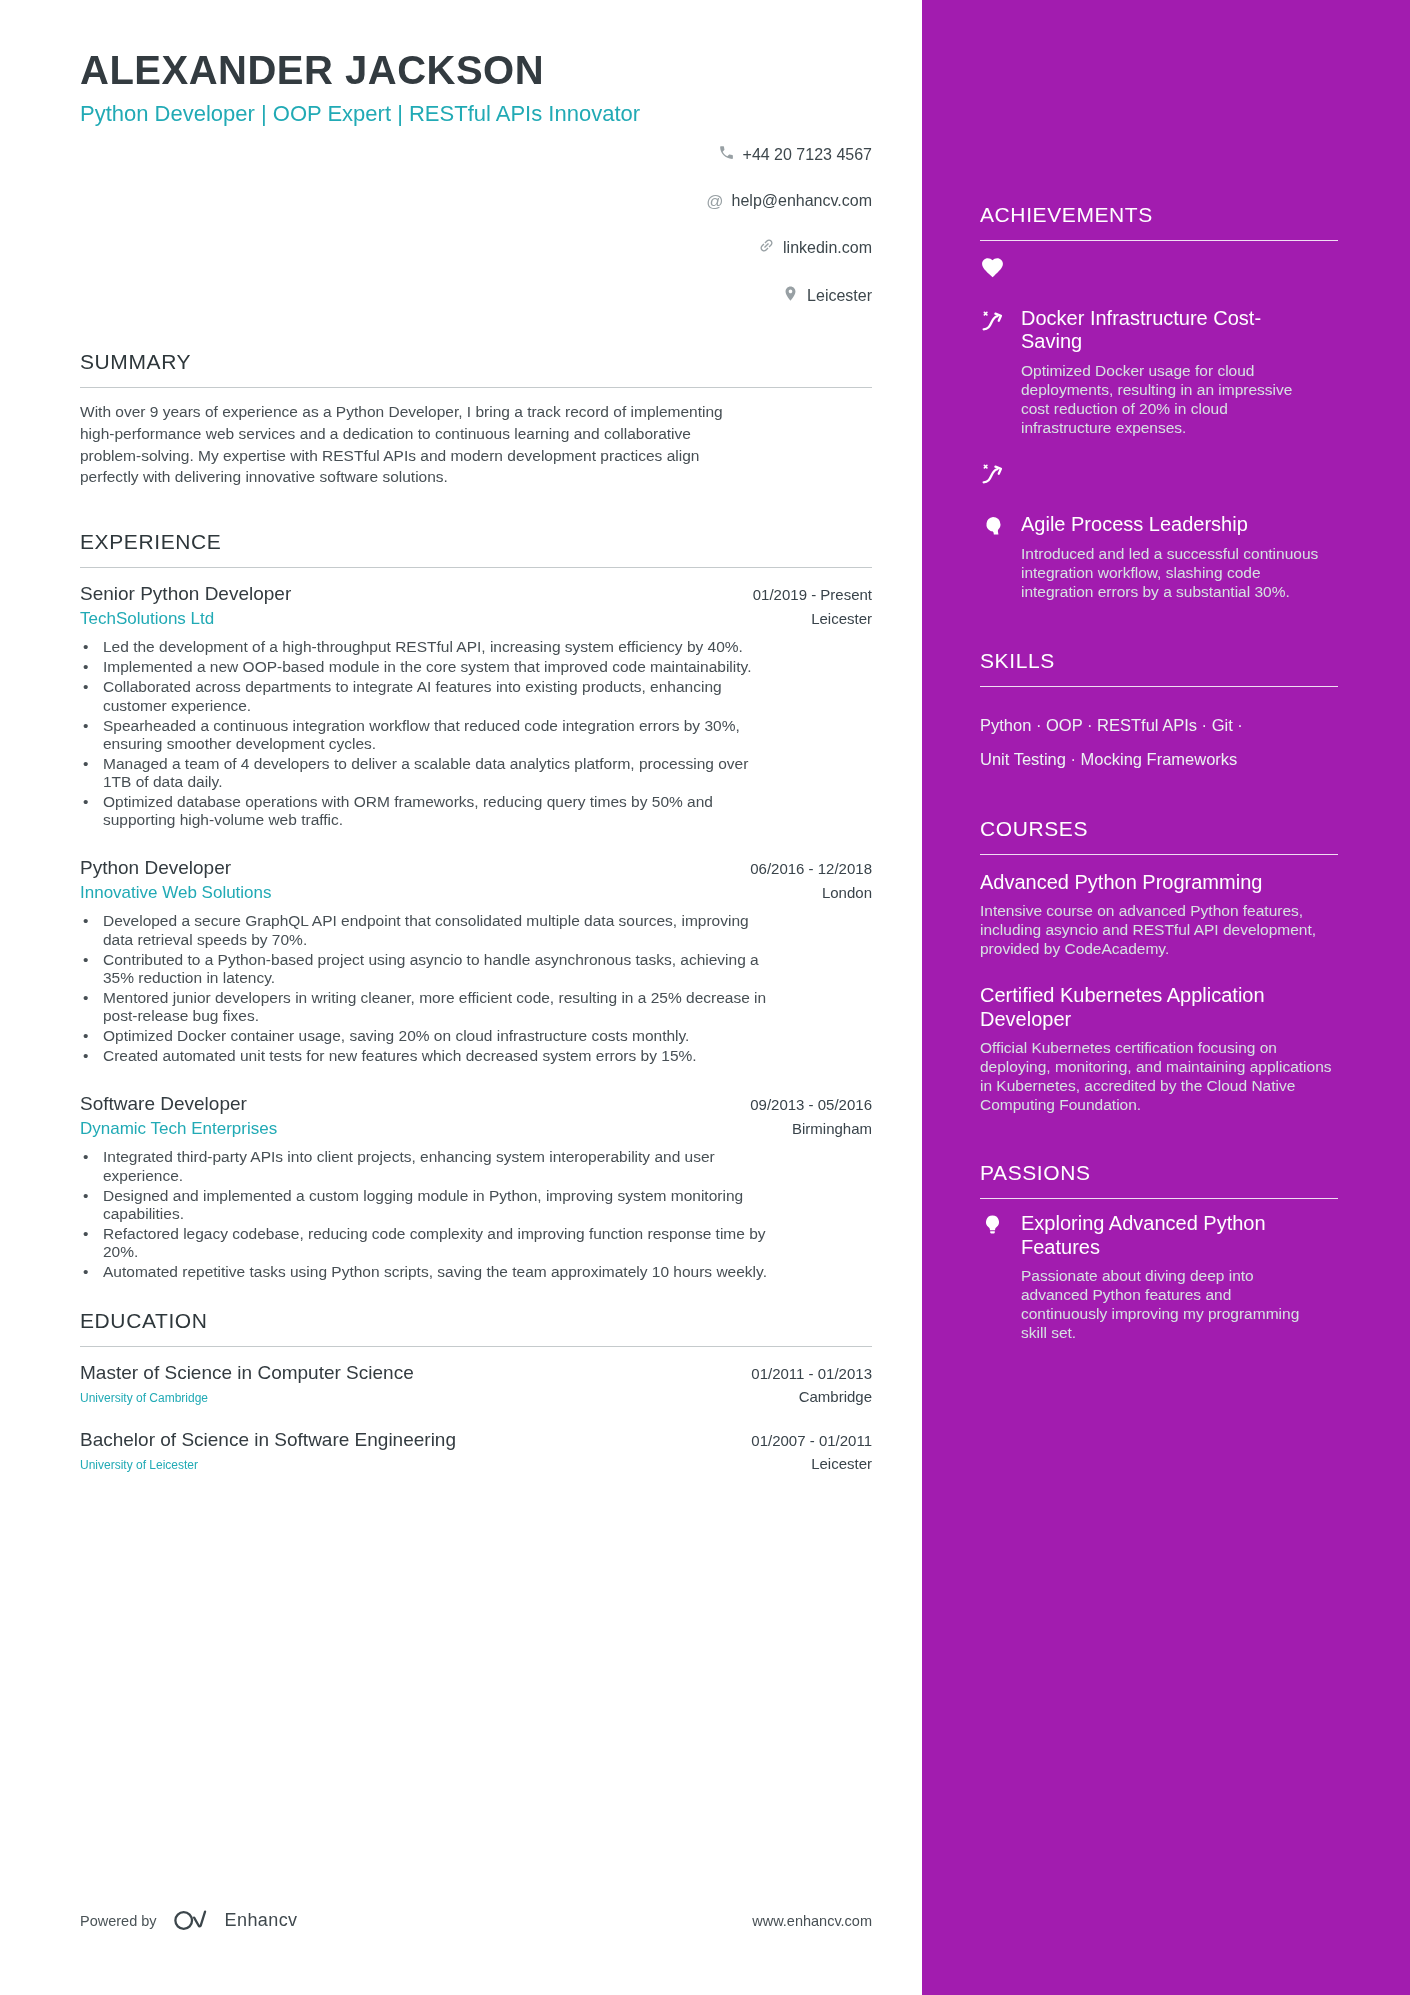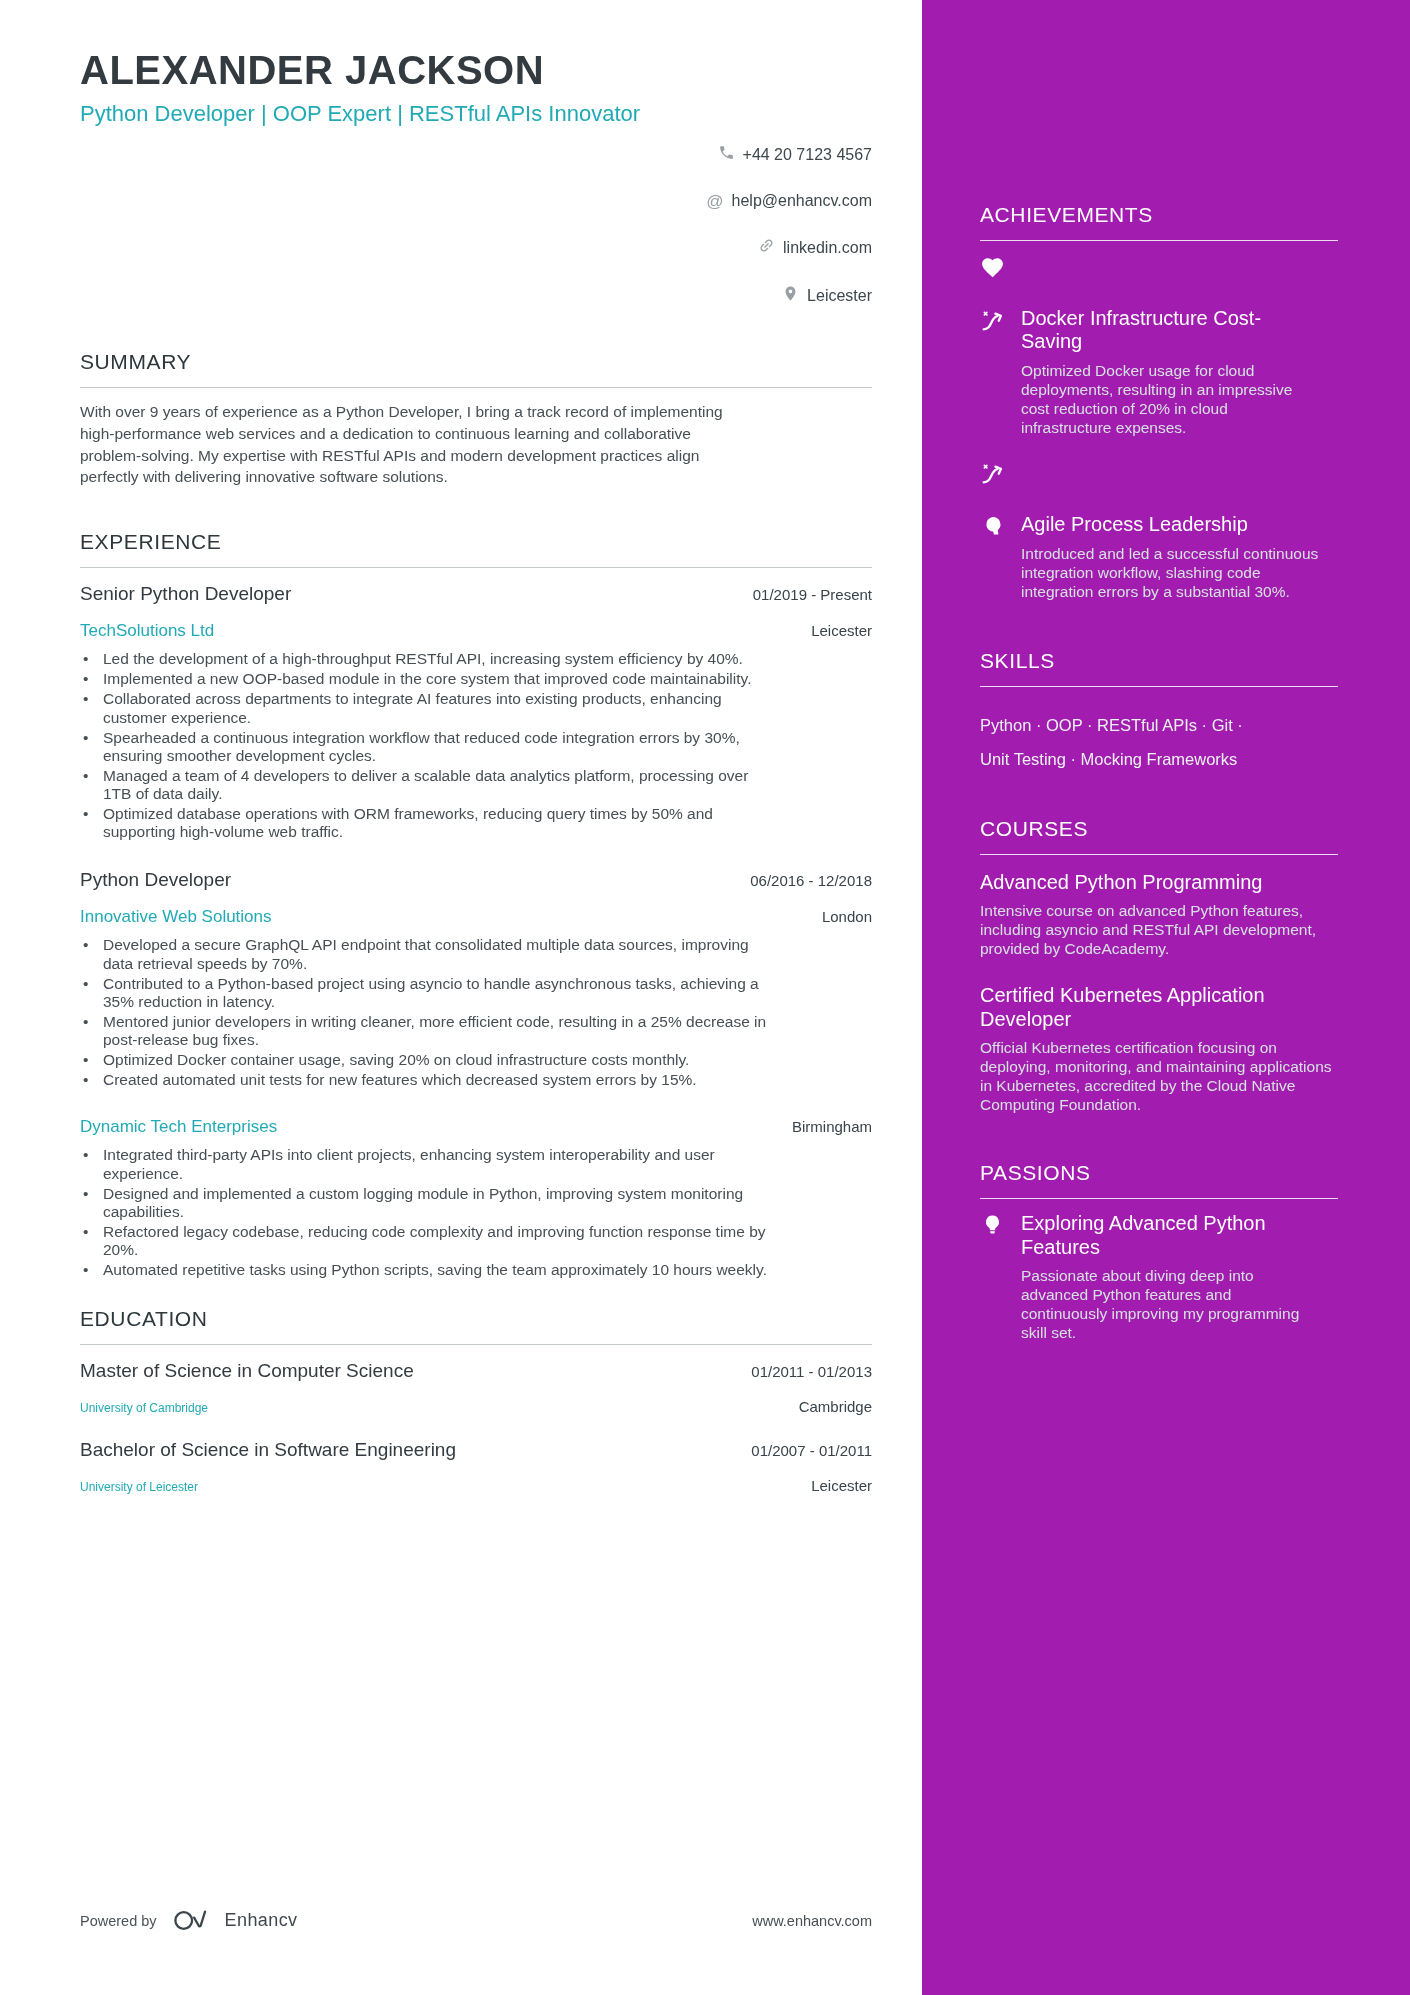--- a/index.html
+++ b/index.html
@@ -17,21 +17,21 @@
 
   .section{margin-top:44px;}
   .sec-head{font-size:21px;font-weight:500;letter-spacing:.6px;color:#2E373B;
             padding-bottom:13px;border-bottom:1px solid #C5CACC;}
   .summary-text{margin-top:13px;width:662px;font-size:15.5px;line-height:1.4;color:#474F54;}
 
   .job{margin-top:15px;margin-bottom:28px;}
   .row{display:flex;justify-content:space-between;align-items:baseline;}
   .job-title{font-size:19px;font-weight:500;color:#333B40;}
   .job-dates,.job-loc{font-size:15px;color:#39434A;}
-  .row.sub{margin-top:16px;}
+  .row.sub{margin-top:4px;}
   .company{font-size:17px;font-weight:500;color:#21AAB5;}
   ul.bullets{margin:9px 0 0 0;padding:0;width:694px;list-style:none;}
   ul.bullets li{position:relative;padding-left:23px;margin-top:2px;
                 font-size:15.5px;line-height:1.17;color:#474F54;}
   ul.bullets li::before{content:"•";position:absolute;left:3px;top:0;color:#474F54;}
 
   .edu{margin-top:15px;margin-bottom:24px;}
   .degree{font-size:19px;font-weight:500;color:#333B40;}
   .school{font-size:12px;font-weight:500;color:#21AAB5;}
 
@@ -220,20 +220,24 @@
         <ul class="bullets">
           <li>Developed a secure GraphQL API endpoint that consolidated multiple data sources, improving data retrieval speeds by 70%.</li>
           <li>Contributed to a Python-based project using asyncio to handle asynchronous tasks, achieving a 35% reduction in latency.</li>
           <li>Mentored junior developers in writing cleaner, more efficient code, resulting in a 25% decrease in post-release bug fixes.</li>
           <li>Optimized Docker container usage, saving 20% on cloud infrastructure costs monthly.</li>
           <li>Created automated unit tests for new features which decreased system errors by 15%.</li>
         </ul>
       </div>
 
       <div class="job">
+        <div class="row">
+          <span class="job-title">Software Developer</span>
+          <span class="job-dates">09/2013 - 05/2016</span>
+        </div>
         <div class="row sub">
           <span class="company">Dynamic Tech Enterprises</span>
           <span class="job-loc">Birmingham</span>
         </div>
         <ul class="bullets">
           <li>Integrated third-party APIs into client projects, enhancing system interoperability and user experience.</li>
           <li>Designed and implemented a custom logging module in Python, improving system monitoring capabilities.</li>
           <li>Refactored legacy codebase, reducing code complexity and improving function response time by 20%.</li>
           <li>Automated repetitive tasks using Python scripts, saving the team approximately 10 hours weekly.</li>
         </ul>

